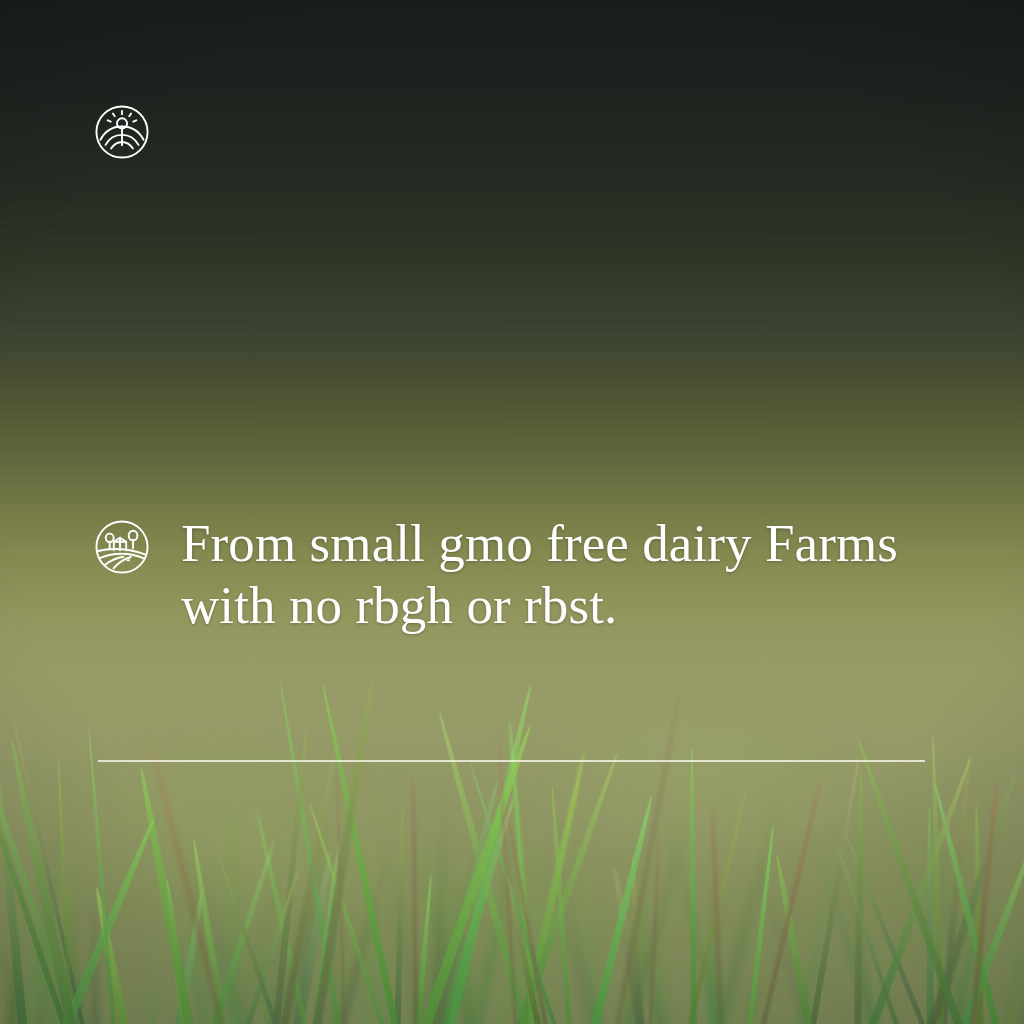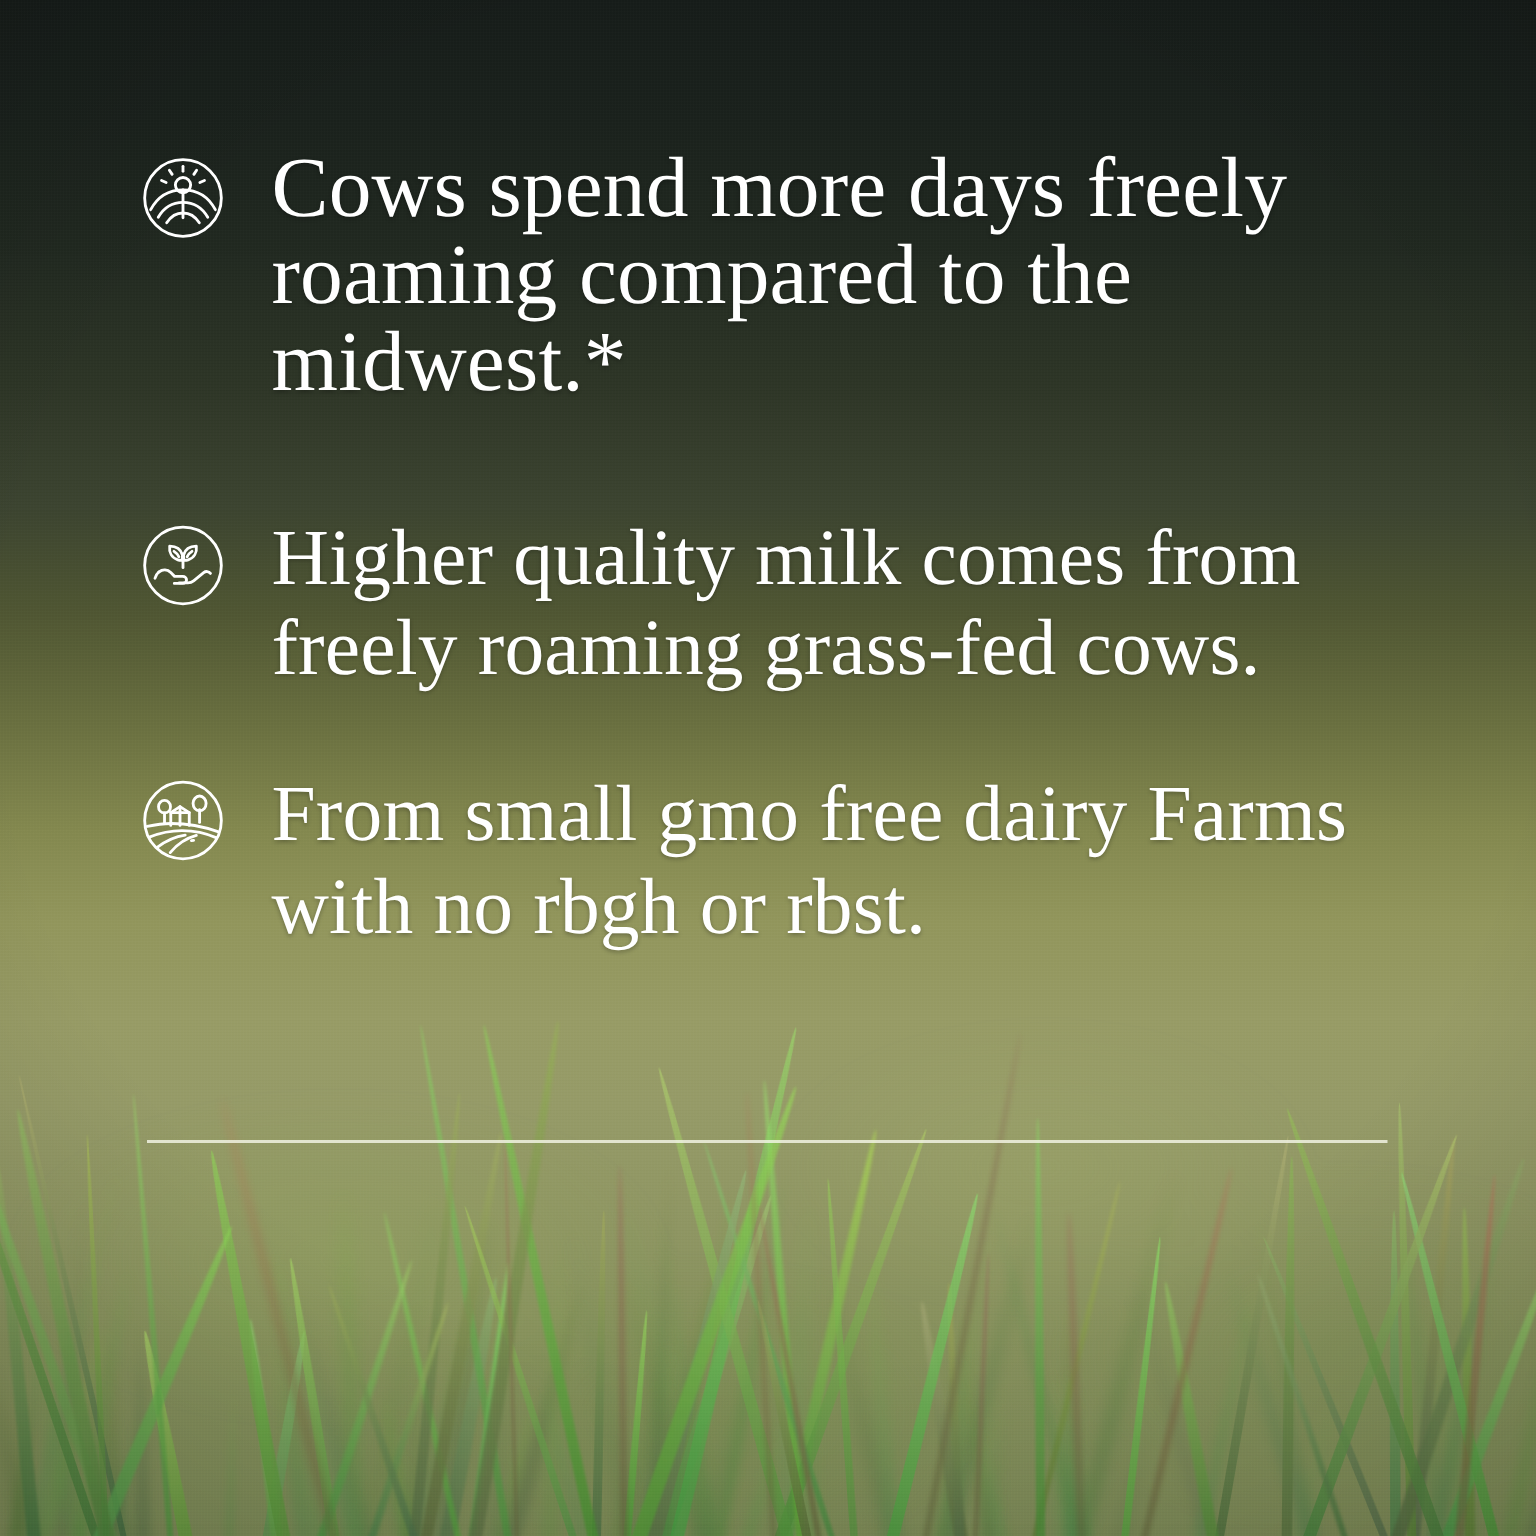--- a/index.html
+++ b/index.html
@@ -301,39 +301,22 @@
           <path d="M24.0 14.6l-2.0-3.0"></path>
           <path d="M40.0 14.6l2.0-3.0"></path>
           <path d="M19.6 20.6l-3.4-1.5"></path>
           <path d="M44.4 20.6l3.4-1.5"></path>
           <path d="M8.2 40.6c5.0-9.4 12.9-14.6 23.8-14.6 10.9 0 18.8 5.2 23.8 14.6"></path>
           <path d="M32 26.0V46.6"></path>
           <path d="M13.8 46.2c4.0-7.0 10.0-11.0 18.2-11.0 8.2 0 14.2 4.0 18.2 11.0"></path>
           <path d="M20.0 50.2c3.0-4.6 7.2-7.2 12.0-7.2 4.8 0 9.0 2.6 12.0 7.2"></path>
         </svg>
       </span>
-      <div class="feature-text">Cows spend more days freely roaming compared to the midwest.*</div>
     </div>
 
-    <div class="feature" id="feature-1">
-      <span class="feature-icon">
-        <svg viewBox="0 0 64 64" fill="none" stroke="#ffffff" stroke-width="2.1" stroke-linecap="round" stroke-linejoin="round">
-          <circle cx="32" cy="32" r="28.2"></circle>
-          <path d="M32 33.6V23.4"></path>
-          <path d="M31.6 24.4c-1.2-4.4-5.0-6.6-9.4-6.6-.6 4.6 1.6 8.6 6.0 10.0 1.4.4 2.6.4 3.4.2z"></path>
-          <path d="M32.4 24.4c1.2-4.4 5.0-6.6 9.4-6.6.6 4.6-1.6 8.6-6.0 10.0-1.4.4-2.6.4-3.4.2z"></path>
-          <path d="M25.4 21.6c1.6 1.0 2.8 2.4 3.6 4.0"></path>
-          <path d="M38.6 21.6c-1.6 1.0-2.8 2.4-3.6 4.0"></path>
-          <path d="M14.2 36.8c2.8-2.2 6.4-2.0 8.8.4l2.8 2.8h6.0c1.6 0 2.8 1.2 2.8 2.6 0 1.4-1.2 2.6-2.8 2.6h-6.2"></path>
-          <path d="M29.2 44.8h6.4c1.6 0 3.0-.5 4.2-1.5l7.4-6.0c1.6-1.3 3.8-1.1 5.0.5"></path>
-          <path d="M14.2 36.8c-1.4 1.2-2.4 2.8-2.8 4.6"></path>
-        </svg>
-      </span>
-      <div class="feature-text">Higher quality milk comes from freely roaming grass-fed cows.</div>
-    </div>
 
     <div class="feature" id="feature-2">
       <span class="feature-icon">
         <svg viewBox="0 0 64 64" fill="none" stroke="#ffffff" stroke-width="2.1" stroke-linecap="round" stroke-linejoin="round">
           <circle cx="32" cy="32" r="28.2"></circle>
 
           <path d="M23.0 35.6V26.2l6.8-4.4 6.8 4.4v9.4"></path>
           <path d="M23.0 26.2h13.6"></path>
           <path d="M29.8 21.8v13.8"></path>
 

